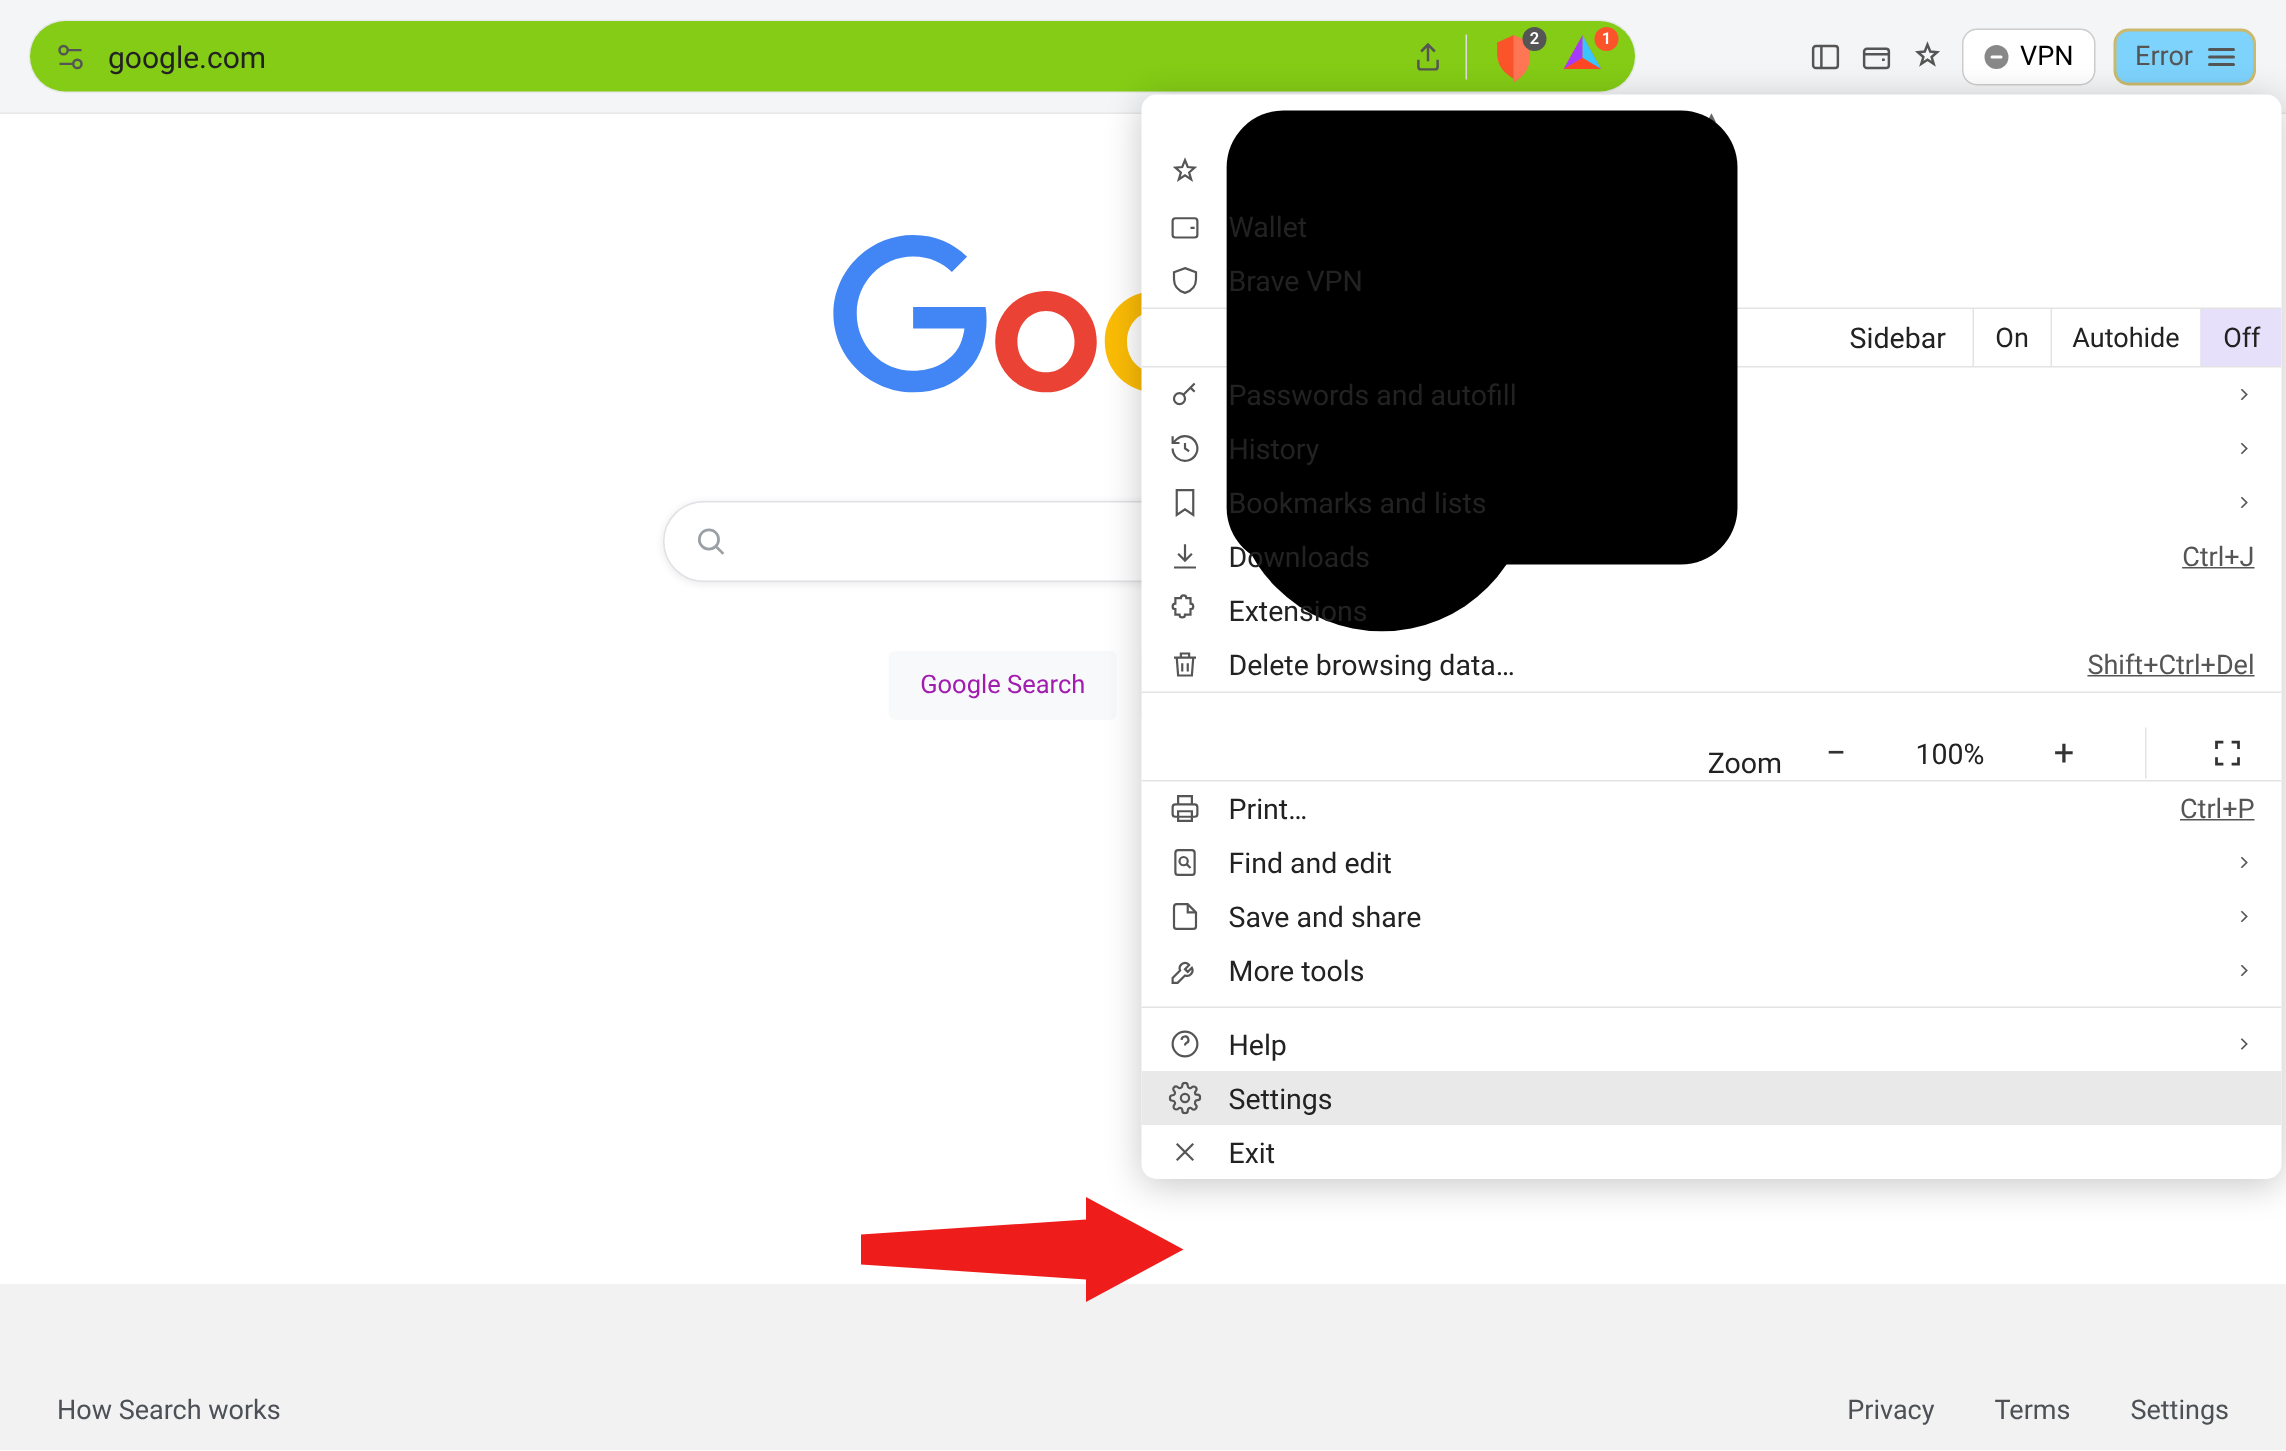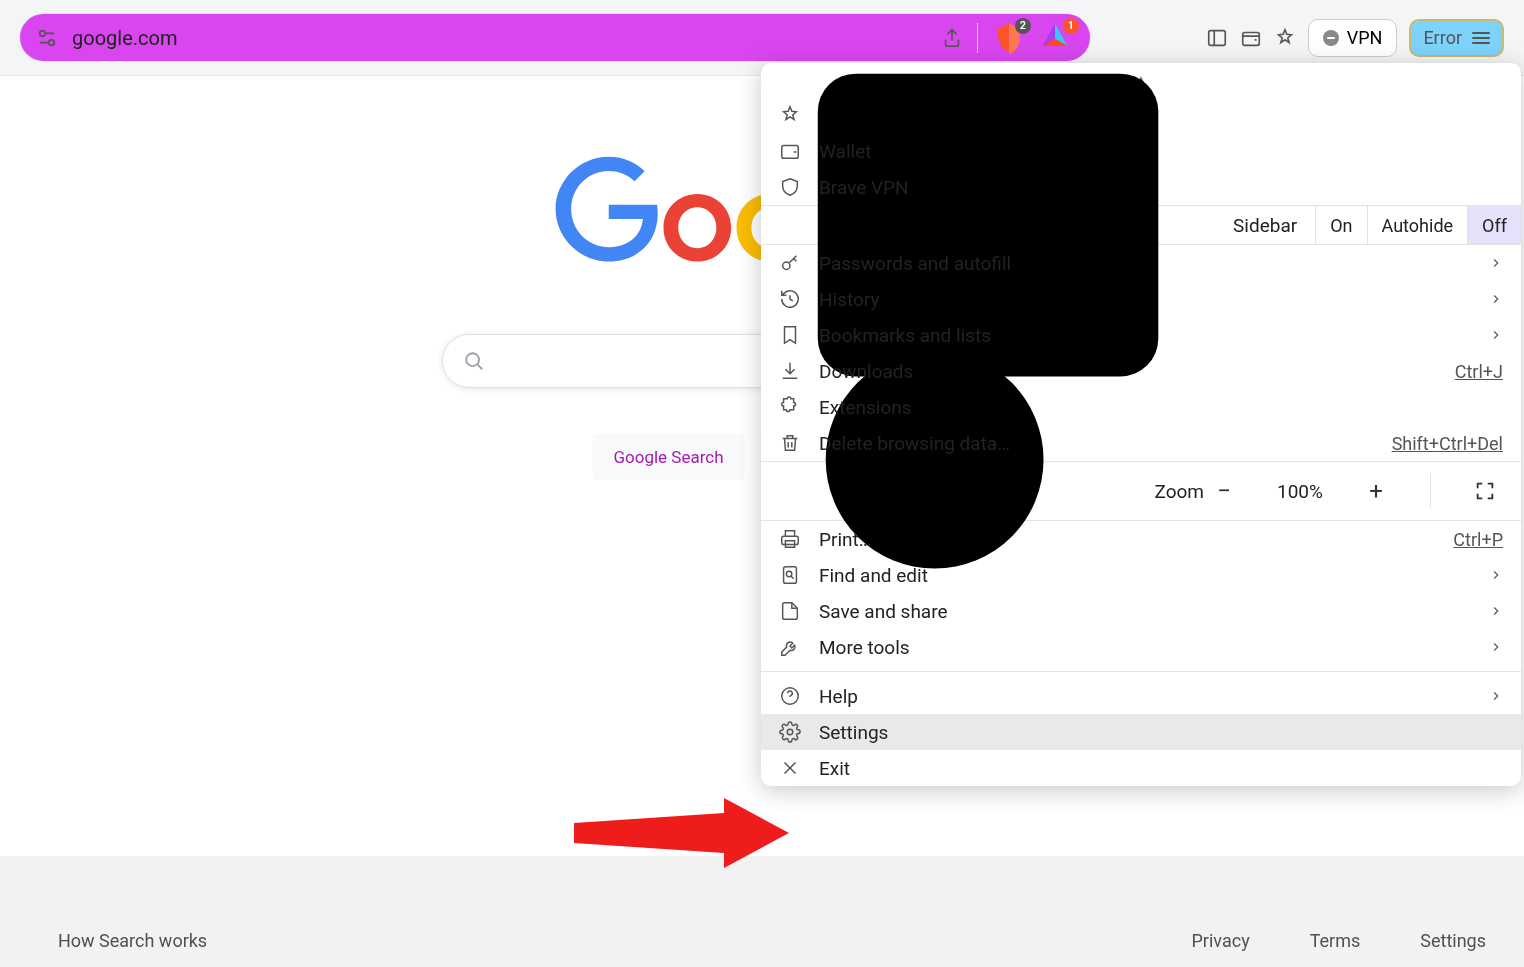--- a/index.html
+++ b/index.html
@@ -1,19 +1,19 @@
 <!DOCTYPE html>
 <html><head>
 <meta charset="utf-8">
 <style>
   * { box-sizing: border-box; margin: 0; padding: 0; font-family: -apple-system, BlinkMacSystemFont, "Segoe UI", Roboto, Arial, sans-serif; }
   body { width: 1524px; height: 967px; background: #fff; overflow: hidden; position: relative; }
 
   .browser-chrome-bg { width:100%; height:76px; background:#f4f5f6; border-bottom:1px solid #e8e8e8; display:flex; align-items:center; padding:0 20px; gap:12px; position:relative; }
-  .address-bar { flex:0 0 1070px; height:47px; background:#d946ef; border-radius:24px; display:flex; align-items:center; padding:0 16px; gap:14px; box-shadow:0 0 0 1px rgba(0,0,0,.05); position:relative; }
+  .address-bar { flex:0 0 1070px; height:47px; background:#84cc16; border-radius:24px; display:flex; align-items:center; padding:0 16px; gap:14px; box-shadow:0 0 0 1px rgba(0,0,0,.05); position:relative; }
   .address-bar .url-input { border:none; outline:none; font-size:20px; color:#222; flex:1; background:transparent; }
   .ctl-icon { width:22px; height:22px; stroke:#555; fill:none; stroke-width:1.8; flex:none; }
   .address-right { display:flex; align-items:center; gap:14px; position:absolute; right:16px; }
   .addr-sep { width:1px; height:30px; background:#ddd; }
   .brave-shield { width:34px; height:34px; position:relative; }
   .badge { position:absolute; top:-3px; right:-5px; min-width:16px; height:16px; border-radius:8px; background:#555; color:#fff; font-size:11px; font-weight:600; display:flex; align-items:center; justify-content:center; padding:0 4px; }
   .badge.orange { background:#fb542b; }
   .chrome-right { position:absolute; right:20px; display:flex; align-items:center; gap:12px; }
   .vpn-pill { height:38px; border:1px solid #ccc; border-radius:10px; display:flex; align-items:center; gap:8px; padding:0 14px; font-size:18px; background:#fff; }
   .vpn-dot { width:16px; height:16px; border-radius:50%; background:#888; display:flex; align-items:center; justify-content:center; }
@@ -27,39 +27,39 @@
   .google-logo svg{ display:block; }
   .search-box { position:absolute; left:50%; top:258px; transform:translateX(-50%); width:640px; height:54px; border:1px solid #dfe1e5; border-radius:28px; background:#fff; display:flex; align-items:center; padding:0 20px; box-shadow:0 1px 6px rgba(32,33,36,.1); }
   .search-box svg{ width:22px; height:22px; stroke:#9aa0a6; fill:none; stroke-width:2; }
   .btn-row { position:absolute; left:50%; top:358px; transform:translateX(-50%); display:flex; gap:16px; }
   .g-btn { background:#f8f9fa; border:1px solid #f8f9fa; border-radius:4px; color:#a21caf; font-size:17px; padding:12px 20px; cursor:pointer; }
 
   .footer-bar-1 { position:absolute; left:0; right:0; bottom:53px; height:58px; background:#f2f2f2; }
   .footer-bar-2 { position:absolute; left:0; right:0; bottom:0; height:53px; background:#f2f2f2; display:flex; align-items:center; padding:0 38px; font-size:18px; color:#4d5156; }
   .footer-bar-2 .left { flex:1; display:flex; gap:36px; }
   .footer-bar-2 .right { display:flex; gap:40px; }
-  .footer-bar-2 a { color:#4d5156; text-decoration:none; cursor:pointer;margin-left:20px; }
+  .footer-bar-2 a { color:#4d5156; text-decoration:none; cursor:pointer; }
 
   
   .menu { position:absolute; top:63px; right:3px; width:760px; background:#fff; border-radius:10px; box-shadow:0 4px 24px rgba(0,0,0,.22); overflow:hidden; font-size:19px; color:#222; }
   .menu-collapse-caret { height:18px; display:flex; align-items:center; justify-content:center; cursor:pointer; color:#666; font-size:10px; padding-top:12px;}
   .menu-top-pad{height:16px;}
   .menu-row { display:flex; align-items:center; height:36px; padding:0 18px; gap:18px; cursor:pointer; position:relative; }
   .menu-row.hovered{ background:#e9e9e9; }
   .menu-row .mi { width:22px; height:22px; stroke:#555; fill:none; stroke-width:1.6; flex:none; }
   .menu-row .label { flex:1; }
   .menu-row .chev { width:14px; height:14px; stroke:#555; fill:none; stroke-width:2; }
   .menu-row .shortcut { color:#555; font-size:18px;text-decoration:underline; }
   .menu hr { border:none; border-top:1px solid #e3e3e3; margin:6px 0; }
   .sidebar-row { display:flex; align-items:center; height:40px; gap:18px; border-top:1px solid #e3e3e3; border-bottom:1px solid #e3e3e3; }
   .sidebar-row .label{ flex:1; }
   .sidebar-toggle { display:flex; height:100%; }
   .sidebar-toggle div{ padding:0 14px; display:flex; align-items:center; border-left:1px solid #e3e3e3; font-size:18px; cursor:pointer; }
   .sidebar-toggle .active{ background:#e6e0fb; }
-  .zoom-row { display:flex; align-items:center; height:60px; padding:0 18px; gap:2px; border-top:1px solid #e3e3e3; border-bottom:1px solid #e3e3e3; }
+  .zoom-row { display:flex; align-items:flex-end; height:60px; padding:0 18px; gap:18px; border-top:1px solid #e3e3e3; border-bottom:1px solid #e3e3e3; }
   .zoom-row .label{ flex:1; }
   .zoom-ctrls { display:flex; align-items:center; gap:28px; }
   .zoom-btn { width:36px; height:36px; display:flex; align-items:center; justify-content:center; font-size:24px; color:#333; cursor:pointer; border-radius:6px; }
   .zoom-val { font-size:19px; min-width:60px; text-align:center; }
   .zoom-sep{ width:1px; height:34px; background:#e3e3e3; margin:0 8px 0 8px;}
   .fs-btn svg{ width:22px; height:22px; stroke:#333; fill:none; stroke-width:2; }
 
   
   .arrow { position:absolute; left:574px; top:798px; pointer-events:none; }
 </style>

